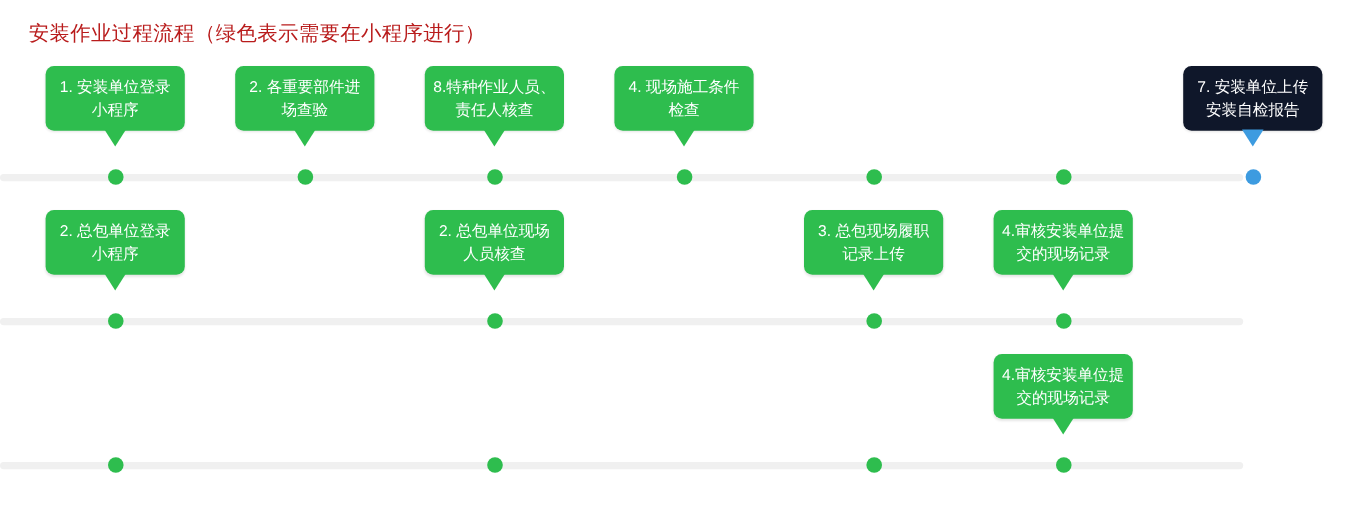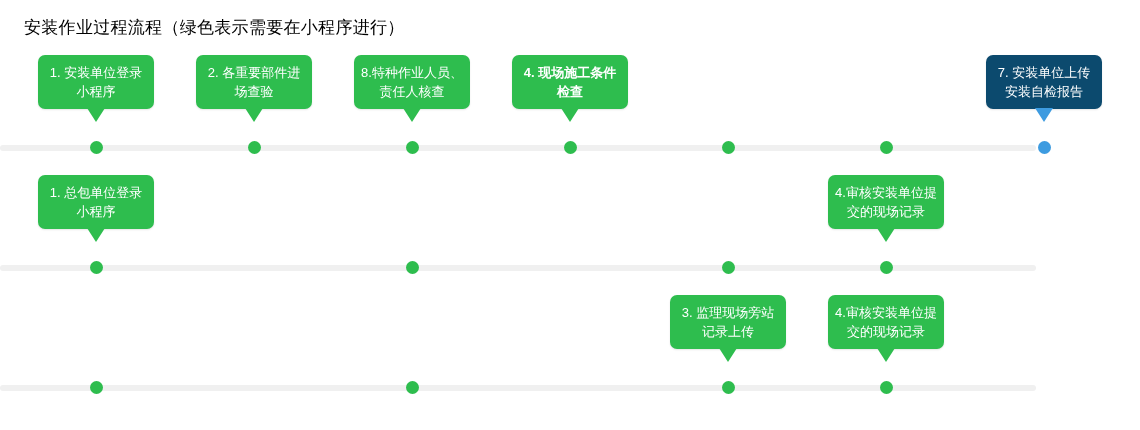--- a/index.html
+++ b/index.html
@@ -14,21 +14,21 @@
     font-family: "Liberation Sans", "DejaVu Sans", sans-serif;
     position: relative;
     overflow: hidden;
   }
 
   #page-title {
     position: absolute;
     left: 24px;
     top: 16px;
     font-size: 17px;
-    color: #000000;
+    color: #b91c1c;
     letter-spacing: 0.3px;
     white-space: nowrap;
   }
 
   .flow-row {
     position: absolute;
     left: 0;
     width: 1036px;
     height: 110px;
   }
@@ -81,21 +81,21 @@
     left: 50%;
     margin-left: -9px;
     bottom: -13px;
     width: 0;
     height: 0;
     border-left: 9px solid transparent;
     border-right: 9px solid transparent;
     border-top: 14px solid currentColor;
   }
   .bubble.green { background: #2EBD4E; color: #2EBD4E; }
-  .bubble.blue  { background: #0c4a6e; color: #3D9BE0; }
+  .bubble.blue  { background: #0f172a; color: #3D9BE0; }
   .bubble.green .bubble-text,
   .bubble.blue .bubble-text { color: #ffffff; }
 
   .dot {
     position: absolute;
     left: 50%;
     margin-left: -6px;
     top: 86px;
     width: 13px;
     height: 13px;
@@ -123,21 +123,21 @@
           <span class="bubble-text">2. 各重要部件进场查验</span>
         </div>
         <div class="dot green"></div>
       </div>
       <div class="node" style="left: 412px;">
         <div class="bubble green">
           <span class="bubble-text">8.特种作业人员、责任人核查</span>
         </div>
         <div class="dot green"></div>
       </div>
-      <div class="node" style="left: 570px; font-weight: bold;">
+      <div class="node" style="left: 570px;">
         <div class="bubble green">
           <span class="bubble-text">4. 现场施工条件检查</span>
         </div>
         <div class="dot green"></div>
       </div>
       <div class="node" style="left: 728px;">
         <div class="dot green"></div>
       </div>
       <div class="node" style="left: 886px;">
         <div class="dot green"></div>
@@ -149,28 +149,34 @@
         <div class="dot blue"></div>
       </div>
     </div>
 </div>
 
 <div class="flow-row row-2">
   <div class="timeline-bar"></div>
   <div class="nodes">
       <div class="node" style="left: 96px;">
         <div class="bubble green">
-          <span class="bubble-text">1. 总包单位登录小程序</span>
+          <span class="bubble-text">2. 总包单位登录小程序</span>
         </div>
         <div class="dot green"></div>
       </div>
       <div class="node" style="left: 412px;">
+        <div class="bubble green">
+          <span class="bubble-text">2. 总包单位现场人员核查</span>
+        </div>
         <div class="dot green"></div>
       </div>
       <div class="node" style="left: 728px;">
+        <div class="bubble green">
+          <span class="bubble-text">3. 总包现场履职记录上传</span>
+        </div>
         <div class="dot green"></div>
       </div>
       <div class="node" style="left: 886px;">
         <div class="bubble green">
           <span class="bubble-text">4.审核安装单位提交的现场记录</span>
         </div>
         <div class="dot green"></div>
       </div>
     </div>
 </div>
@@ -178,23 +184,20 @@
 <div class="flow-row row-3">
   <div class="timeline-bar"></div>
   <div class="nodes">
       <div class="node" style="left: 96px;">
         <div class="dot green"></div>
       </div>
       <div class="node" style="left: 412px;">
         <div class="dot green"></div>
       </div>
       <div class="node" style="left: 728px;">
-        <div class="bubble green">
-          <span class="bubble-text">3. 监理现场旁站记录上传</span>
-        </div>
         <div class="dot green"></div>
       </div>
       <div class="node" style="left: 886px;">
         <div class="bubble green">
           <span class="bubble-text">4.审核安装单位提交的现场记录</span>
         </div>
         <div class="dot green"></div>
       </div>
     </div>
 </div>

